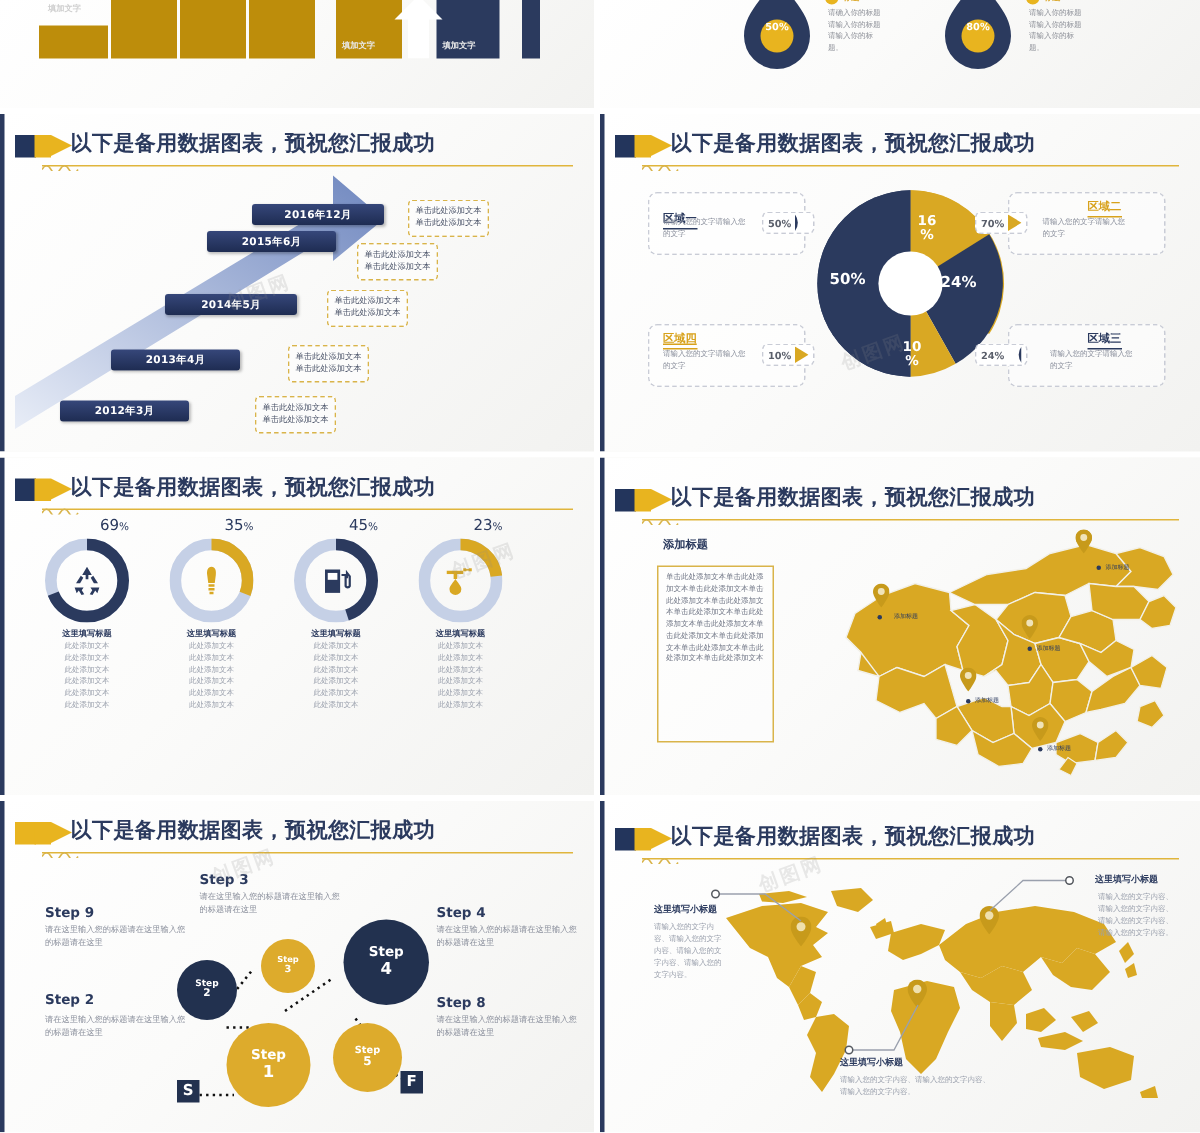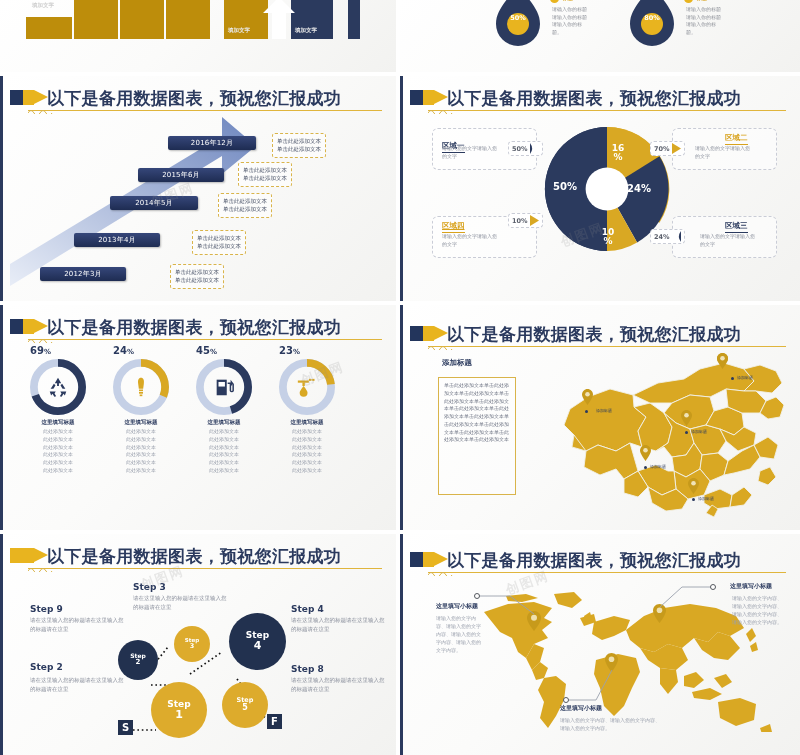--- a/index.html
+++ b/index.html
@@ -12,21 +12,21 @@
       linear-gradient(135deg,#ffffff 0%,#fbfbfa 45%,#f2f2f0 100%); }
   .lbar { position:absolute; left:0; top:0; width:3px; height:100%; background:#2b3a5e; }
 
   
   .hdr { position:absolute; left:10px; top:11px; right:10px; height:26px; }
   .hdr-badge { position:absolute; left:0; top:3px; width:14px; height:15px; background:#23355c; }
   .hdr-arrow { position:absolute; left:13px; top:3px; width:0; height:0;
      border-top:7.5px solid transparent; border-bottom:7.5px solid transparent;
      border-left:14px solid #e8b41f; }
   .hdr-arrow2 { position:absolute; left:13px; top:3px; width:11px; height:15px; background:#e8b41f; }
-  .hdr-title { position:absolute; left:37px; top:0px; font-size:17px; font-weight:bold;
+  .hdr-title { position:absolute; left:37px; top:0px; font-size:14px; font-weight:bold;
      color:#2b3a5e; letter-spacing:.3px; white-space:nowrap; }
   .hdr-rule { position:absolute; left:18px; right:4px; top:23px; height:1px; background:#e0b53c; }
   .hdr-squig { position:absolute; left:18px; top:21px; width:26px; height:6px; }
 
   
   .cn { font-family:"DejaVu Sans","Liberation Sans",sans-serif; }
 
   
   .barwrap { position:absolute; left:0; bottom:0; width:100%; height:100%; }
   .bar { position:absolute; bottom:0; background:#bd8d0b; }
@@ -34,41 +34,41 @@
   .bar-lbl { position:absolute; font-size:5.5px; color:#e9e9e9; font-weight:bold; }
 
   
   .drop { position:absolute; width:44px; height:56px; }
   .dtxt { position:absolute; font-size:5px; line-height:1.5; color:#8e9199; width:38px; }
   .dttl { position:absolute; font-size:5.5px; font-weight:bold; color:#d8a21c; }
   .dbullet { position:absolute; width:9px; height:9px; border-radius:50%; background:#e8b41f; }
   .tl-bar { position:absolute; height:14px; border-radius:2px;
      background:linear-gradient(180deg,#36477a 0%,#1e2c52 100%);
      box-shadow:1px 1px 2px rgba(0,0,0,.25);
-     color:#fff; font-size:7px; font-weight:normal; display:flex;
+     color:#fff; font-size:7px; font-weight:bold; display:flex;
      align-items:center; justify-content:center; letter-spacing:.2px; }
   .tl-note { position:absolute; border:1px dashed #d9b44a; border-radius:3px;
      background:rgba(255,255,255,.55); padding:3px 4px;
      font-size:5.5px; line-height:1.5; color:#4a5368; text-align:center; white-space:nowrap; }
 
   
   .donut-card { position:absolute; border:1px dashed #c9ccd6; border-radius:6px;
      background:rgba(255,255,255,.55); }
   .dc-ttl { position:absolute; font-size:7.5px; font-weight:bold; }
   .dc-ttl.navy { color:#2b3a5e; border-bottom:1px solid #2b3a5e; padding-bottom:1px; }
   .dc-ttl.gold { color:#d8a21c; border-bottom:1px solid #d8a21c; padding-bottom:1px; }
   .dc-txt { position:absolute; font-size:5px; line-height:1.5; color:#8a8f9c; width:56px; }
   .pct-chip { position:absolute; border:1px dashed #c9ccd6; border-radius:4px;
      background:#fff; height:15px; display:flex; align-items:center; gap:2px; padding:0 3px; }
   .pct-chip span { font-size:6.5px; font-weight:bold; color:#5a5f6b; }
   .wedge { width:9px; height:11px; }
 
   
   .kd { position:absolute; width:56px; }
-  .kd-pct { text-align:left; font-size:10px; font-weight:bold; color:#2b3a5e; }
+  .kd-pct { text-align:right; font-size:10px; font-weight:normal; color:#2b3a5e; }
   .kd-pct i { font-size:7px; font-style:normal; }
   .kd-ring { position:relative; width:56px; height:56px; margin:3px auto 0; }
   .kd-ttl { text-align:center; font-size:5.5px; font-weight:bold; color:#2b3a5e; margin-top:4px; }
   .kd-lines { text-align:center; margin-top:2px; }
   .kd-lines div { font-size:5px; line-height:1.55; color:#9aa0ad; }
 
   
   .cm-ttl { position:absolute; font-size:7.5px; font-weight:bold; color:#2b3a5e; }
   .cm-box { position:absolute; border:1px solid #d9b44a; background:rgba(255,255,255,.4);
      padding:4px 5px; }
@@ -170,21 +170,21 @@
       </defs>
       <polygon points="0,172 0,150 212,22 212,3 246,32 212,60 212,42" fill="url(#agrad)"></polygon>
     </svg>
 
     <div class="tl-bar" style="left:168px;top:60px;width:88px;">2016年12月</div>
     <div class="tl-note" style="left:272px;top:57px;">
       <div>单击此处添加文本</div>
       <div>单击此处添加文本</div>
     </div>
 
-    <div class="tl-bar" style="left:138px;top:92px;width:86px;">2015年6月</div>
+    <div class="tl-bar" style="left:138px;top:78px;width:86px;">2015年6月</div>
     <div class="tl-note" style="left:238px;top:86px;">
       <div>单击此处添加文本</div>
       <div>单击此处添加文本</div>
     </div>
 
     <div class="tl-bar" style="left:110px;top:120px;width:88px;">2014年5月</div>
     <div class="tl-note" style="left:218px;top:117px;">
       <div>单击此处添加文本</div>
       <div>单击此处添加文本</div>
     </div>
@@ -254,21 +254,21 @@
     <div class="pct-chip" style="left:250px;top:65px;">
       <span>70%</span>
       <svg class="wedge" viewBox="0 0 9 11">
           <path d="M0 0 L9 5.5 L0 11 Z" fill="#d9a823"></path>
         </svg>
     </div>
 
     <div class="donut-card" style="left:32px;top:140px;width:105px;height:42px;"></div>
     <div class="dc-ttl gold" style="left:42px;top:145px;text-decoration:underline;">区域四</div>
     <div class="dc-txt" style="left:42px;top:157px;">请输入您的文字请输入您的文字</div>
-    <div class="pct-chip" style="left:108px;top:137px;text-align:right;">
+    <div class="pct-chip" style="left:108px;top:153px;text-align:right;">
       <span>10%</span>
       <svg class="wedge" viewBox="0 0 9 11">
           <path d="M0 0 L9 5.5 L0 11 Z" fill="#d9a823"></path>
         </svg>
     </div>
 
     <div class="donut-card" style="left:272px;top:140px;width:105px;height:42px;"></div>
     <div class="dc-ttl navy" style="left:325px;top:145px;">区域三</div>
     <div class="dc-txt" style="left:300px;top:157px;">请输入您的文字请输入您的文字</div>
     <div class="pct-chip" style="left:250px;top:153px;">
@@ -316,21 +316,21 @@
         <div>此处添加文本</div>
           <div>此处添加文本</div>
         <div>此处添加文本</div>
           <div>此处添加文本</div>
         <div>此处添加文本</div>
           <div>此处添加文本</div>
       </div>
     </div>
 
     <div class="kd" style="left:113px;top:40px;">
-      <div class="kd-pct"><span>24</span><i>%</i></div>
+      <div class="kd-pct"><span>35</span><i>%</i></div>
       <div class="kd-ring">
         <svg width="56" height="56" viewBox="0 0 36 36">
           <circle cx="18" cy="18" r="15.5" fill="none" stroke="#c5d0e6" stroke-width="5"></circle>
           <circle cx="18" cy="18" r="15.5" fill="none" stroke="#d9a823" stroke-width="5" stroke-dasharray="30.2 134.4" transform="rotate(-90 18 18)"></circle>
         </svg>
         <svg width="20" height="22" viewBox="0 0 24 24" style="position:absolute;left:18px;top:17px;">
           <path d="M12 1 C9 1 8 4 8.6 8 L9.4 14 L14.6 14 L15.4 8 C16 4 15 1 12 1 Z" fill="#d9a823"></path>
           <rect x="9.6" y="15" width="4.8" height="2" fill="#d9a823"></rect>
           <rect x="9.6" y="18" width="4.8" height="2" fill="#d9a823"></rect>
           <rect x="10.4" y="21" width="3.2" height="2" fill="#d9a823"></rect>

